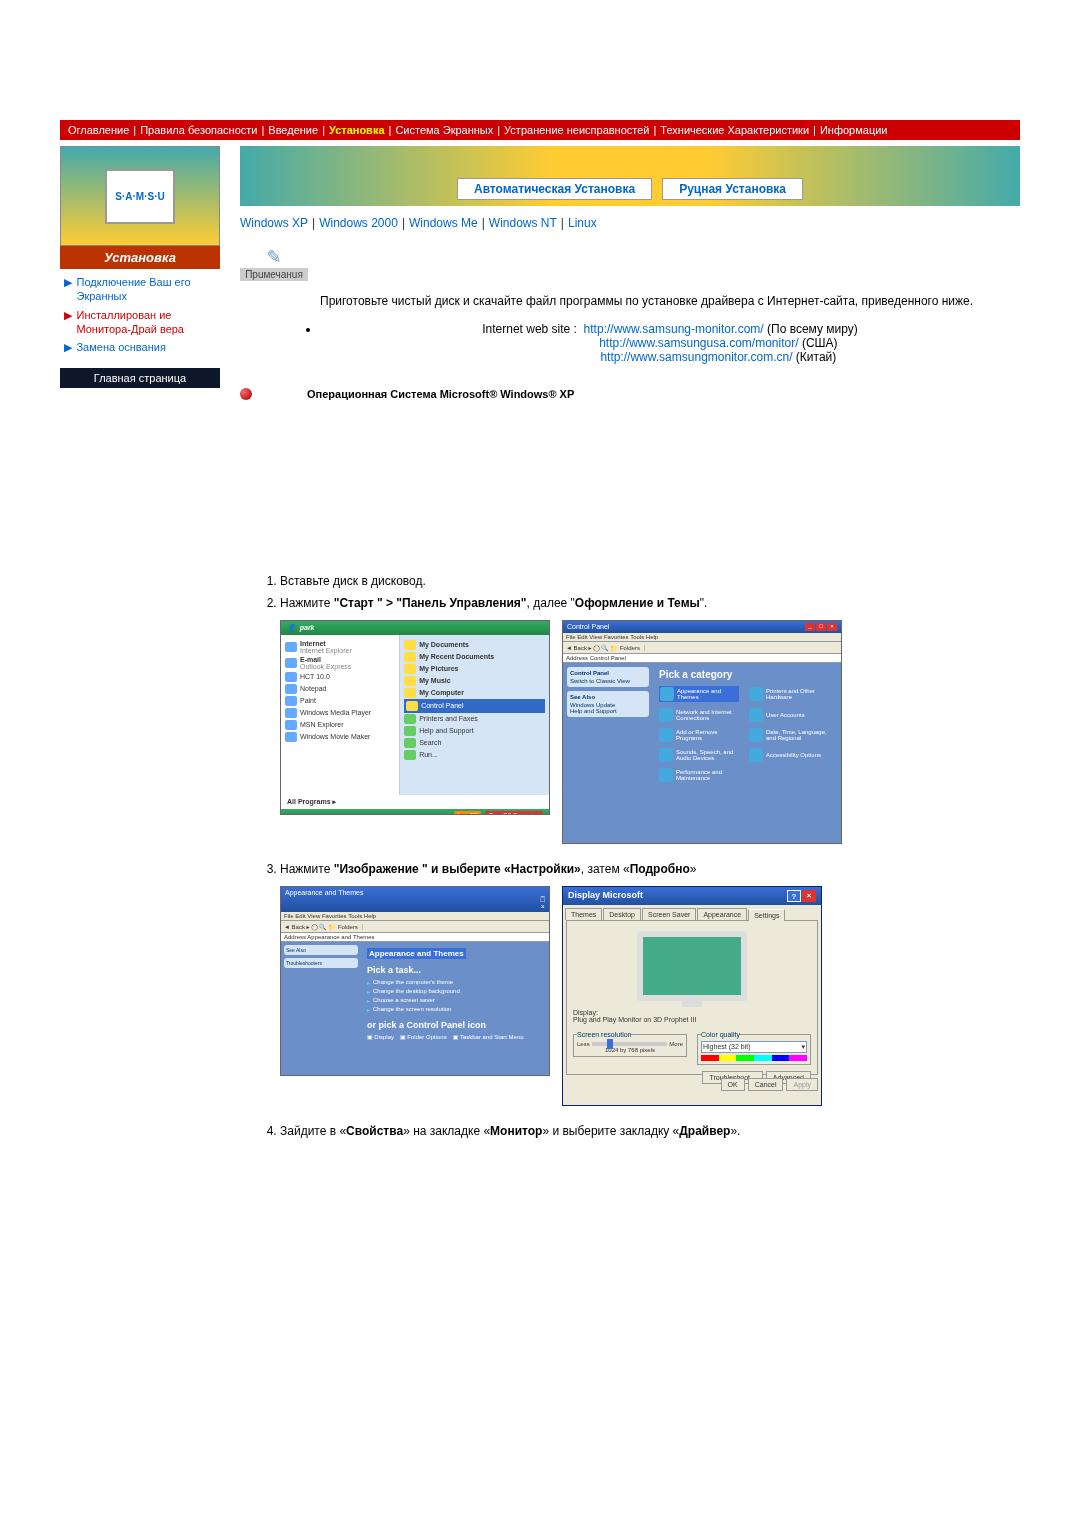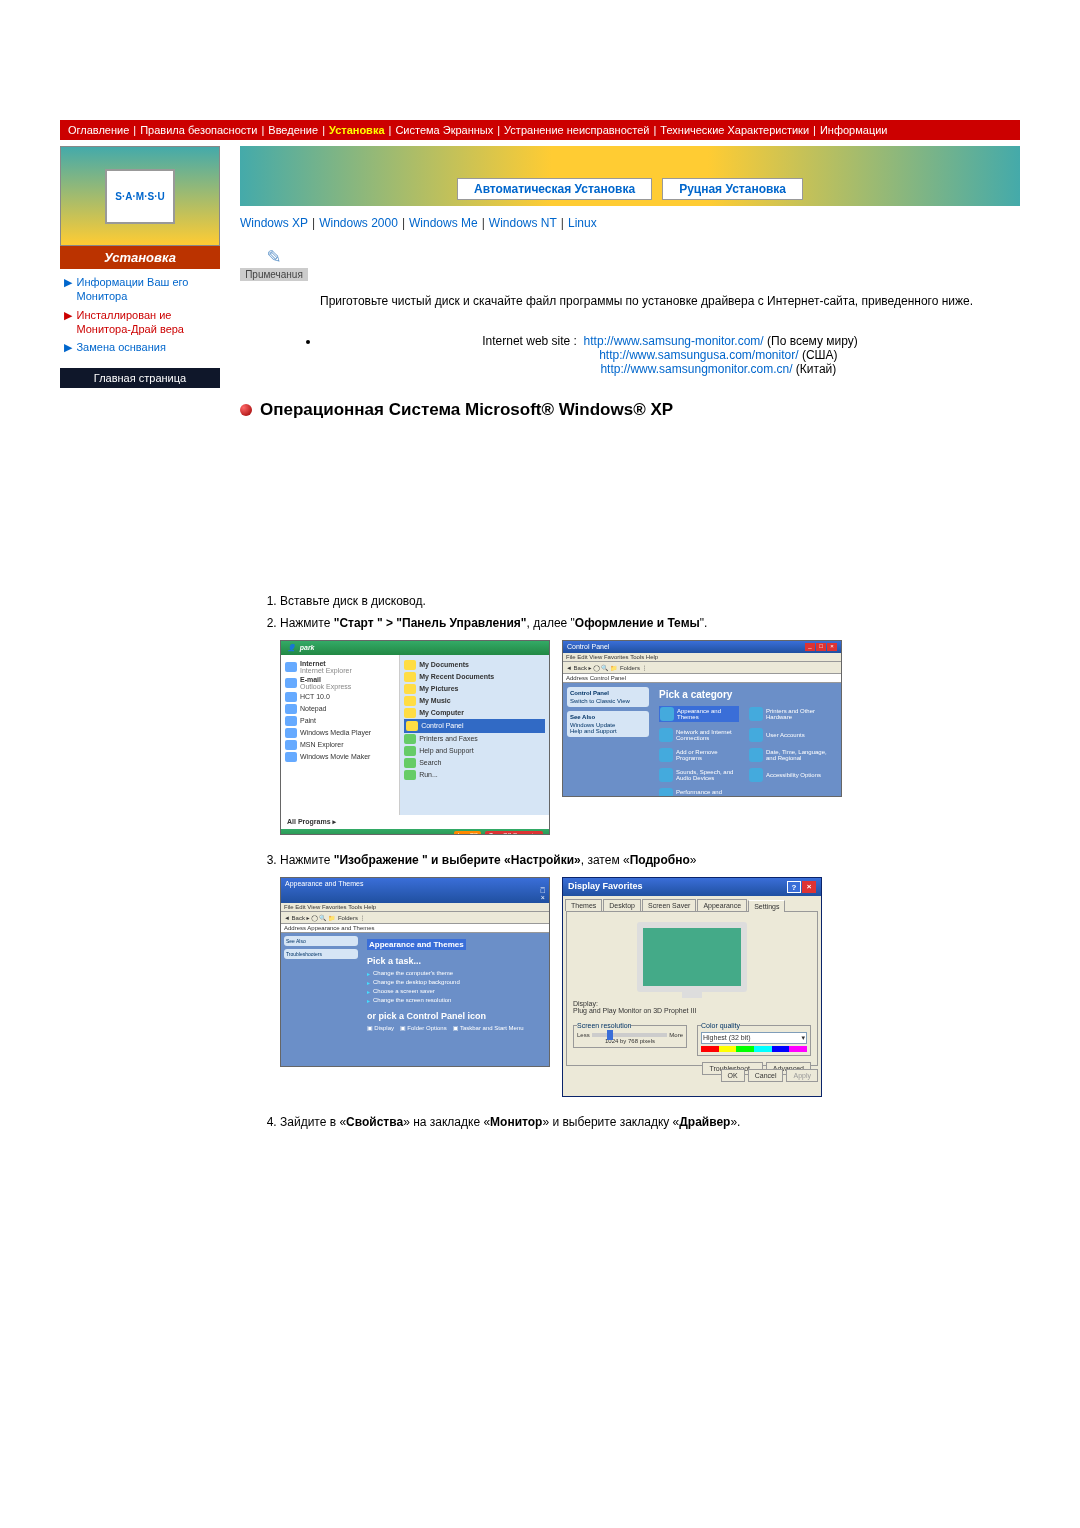--- a/index.html
+++ b/index.html
@@ -25,45 +25,45 @@
 .gradient-bar { height: 60px; background: linear-gradient(to right, #4aa 0%, #fc3 40%, #fc3 60%, #4aa 100%); margin-bottom: 10px; display: flex; align-items: flex-end; justify-content: center; gap: 10px; padding-bottom: 6px; }
 .tab-btn { background: #fff; border: 1px solid #999; padding: 3px 16px; font-size: 12px; font-weight: bold; color: #06c; cursor: pointer; }
 .oslinks { margin: 8px 0 16px 0; font-size: 12px; }
 .oslinks a { color: #06c; text-decoration: none; }
 .oslinks .pipe { color: #333; margin: 0 4px; }
 .note-row { display: flex; gap: 10px; margin-bottom: 12px; }
 .note-icon { width: 68px; flex-shrink: 0; text-align: center; }
 .note-icon .ic { font-size: 18px; color: #69c; }
 .note-icon .lbl { background: #ccc; font-size: 10px; padding: 1px; color: #444; }
 .note-text { font-size: 12px; font-weight: bold; line-height: 1.4; }
-.body-text { margin: 12px 0 24px 80px; font-size: 12px; line-height: 1.4; }
+.body-text { margin: 12px 0 12px 80px; font-size: 12px; line-height: 1.4; }
 .weblist { margin-left: 80px; }
 .weblist li { margin-bottom: 2px; font-size: 12px; text-align: center; }
 .weblist a { color: #06c; text-decoration: none; }
 .section-hdr { display: flex; gap: 8px; align-items: center; margin: 24px 0 12px 0; }
 .section-hdr .ball { width: 12px; height: 12px; background: radial-gradient(circle at 30% 30%, #f66, #900); border-radius: 50%; }
-.section-hdr span { font-weight: bold; font-size: 17px; }
+.section-hdr span { font-weight: bold; font-size: 11px; margin-left: 47px; }
 .steps { margin-left: 40px; font-size: 12px; line-height: 1.5; }
 .steps li { margin-bottom: 4px; }
 .imgrow { display: flex; gap: 12px; margin: 8px 0 16px 40px; }
 .mock-img { border: 1px solid #666; font-size: 7px; color: #333; overflow: hidden; }
 .start-menu { width: 270px; height: 195px; }
 .sm-title { background: linear-gradient(#3a6, #284); color: #fff; padding: 3px 6px; font-weight: bold; font-style: italic; display: flex; align-items: center; gap: 4px; }
 .sm-body { display: flex; height: 160px; }
 .sm-left { width: 120px; background: #fff; padding: 4px; border-right: 1px solid #ccc; }
 .sm-right { width: 150px; background: #d6e5f5; padding: 4px; }
 .sm-item { display: flex; gap: 3px; align-items: center; padding: 1px 0; font-size: 7px; }
 .sm-item .ic { width: 12px; height: 10px; background: #6af; border-radius: 2px; flex-shrink: 0; }
 .sm-item.cp { background: #316ac5; color: #fff; padding: 2px; }
 .sm-item.cp .ic { background: #fd4; }
 .sm-allprog { padding: 3px 6px; font-weight: bold; font-size: 7px; }
 .sm-bottom { background: linear-gradient(#3a6, #284); display: flex; justify-content: flex-end; gap: 4px; padding: 2px 6px; }
 .sm-bbtn { background: #f80; color: #fff; font-size: 6px; padding: 1px 4px; border-radius: 2px; }
 .sm-bbtn.red { background: #d33; }
-.cp-window { width: 280px; height: 157px; background: #6b8fc8; }
+.cp-window { width: 280px; height: 224px; background: #6b8fc8; }
 .cp-title { background: linear-gradient(#3a6ed8, #2050a0); color: #fff; font-size: 7px; padding: 2px 4px; display: flex; justify-content: space-between; }
 .cp-title .btns { display:flex; gap:1px; }
 .cp-title .btns div { width:10px; height:8px; background:#d33; font-size:6px; text-align:center; }
 .cp-menu { background: #ece9d8; font-size: 6px; padding: 1px 3px; border-bottom: 1px solid #999; }
 .cp-toolbar { background: #ece9d8; font-size: 6px; padding: 2px 3px; display: flex; gap: 4px; align-items: center; border-bottom: 1px solid #999; }
 .cp-addr { background: #fff; font-size: 6px; padding: 1px 3px; border-bottom: 1px solid #999; }
 .cp-body { display: flex; height: 150px; }
 .cp-side { width: 90px; background: #6b8fc8; padding: 4px; color: #fff; }
 .cp-side-box { background: #d6e5f5; color: #036; border-radius: 3px; padding: 3px; margin-bottom: 4px; font-size: 6px; }
 .cp-side-box .hdr { font-weight: bold; margin-bottom: 2px; }
@@ -135,21 +135,21 @@
 
   <div class="main">
     <div class="sidebar">
       <div class="monitor-box">
         <div class="monitor">S·A·M·S·U</div>
       </div>
       <div class="install-label">Установка</div>
       <div class="sidenav" id="sidenav">
           <a href="#" class="blue">
             <span class="arrow">▶</span>
-            <span>Информации Ваш его Монитора</span>
+            <span>Подключение Ваш его Экранных</span>
           </a>
           <a href="#" class="red">
             <span class="arrow">▶</span>
             <span>Инсталлирован ие Монитора-Драй вера</span>
           </a>
           <a href="#" class="blue">
             <span class="arrow">▶</span>
             <span>Замена оснвания</span>
           </a>
         </div>
@@ -398,21 +398,21 @@
                   <div>▣ Display</div>
                   <div>▣ Folder Options</div>
                   <div>▣ Taskbar and Start Menu</div>
                 </div>
             </div>
           </div>
         </div>
 
         <div class="mock-img disp-prop">
           <div class="dp-title">
-            <span>Display Favorites</span>
+            <span>Display Microsoft</span>
             <div class="btns">
                 <div class="q">?</div>
                 <div>×</div>
               </div>
           </div>
           <div class="dp-tabs" id="dp-tabs">
               <div class="dp-tab">Themes</div>
               <div class="dp-tab">Desktop</div>
               <div class="dp-tab">Screen Saver</div>
               <div class="dp-tab">Appearance</div>

